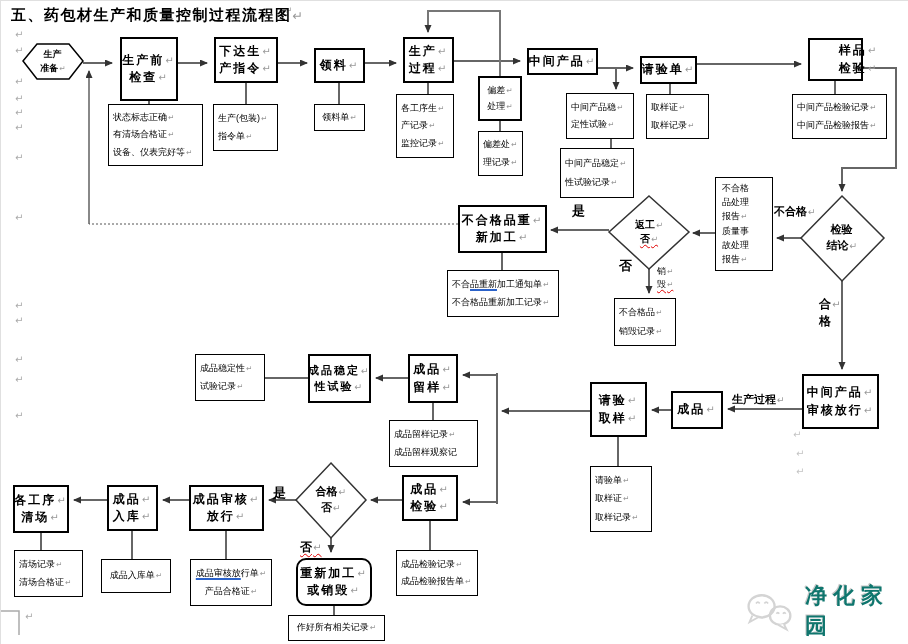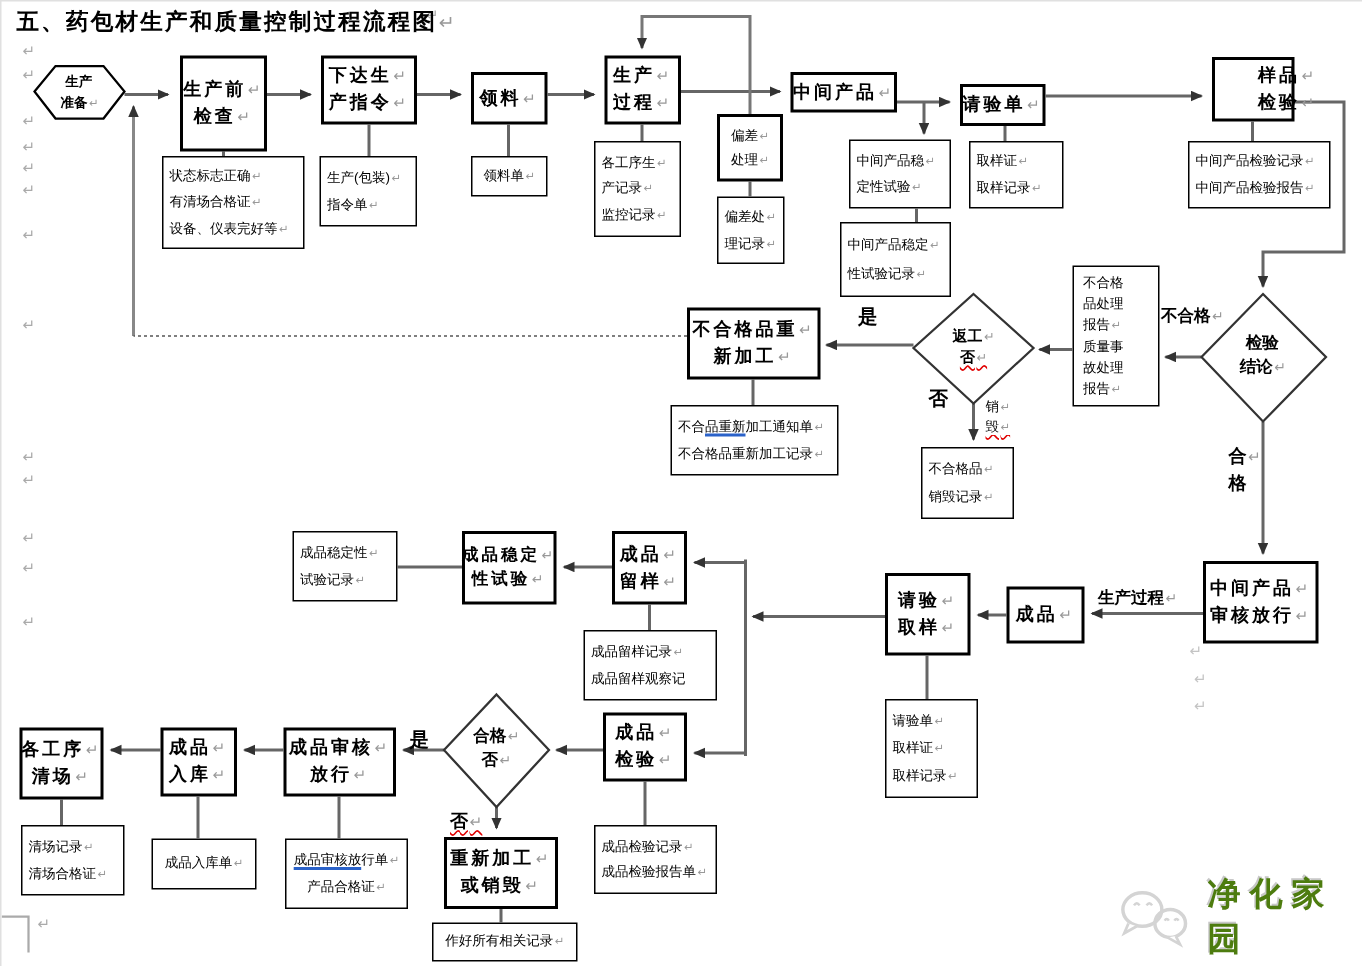--- a/index.html
+++ b/index.html
@@ -21,21 +21,21 @@
   .bold{font-weight:bold;}
   .wavy{text-decoration:underline;text-decoration-style:wavy;text-decoration-color:#e00000;
         text-decoration-thickness:1px;text-underline-offset:2px;}
   .bu{text-decoration:underline;text-decoration-color:#2b62c9;text-decoration-thickness:1.5px;
       text-underline-offset:2px;color:#000;}
   .mark{position:absolute;z-index:2;color:#aaa;font-size:10px;}
   .mark.lt{color:#c4c4c4;}
   #title{position:absolute;left:10px;top:3px;z-index:3;font-size:15px;font-weight:bold;
          letter-spacing:1.5px;}
   #watermark{position:absolute;left:742px;top:580px;z-index:3;display:flex;align-items:center;
-             color:#4d7c0f;}
+             color:#0f766e;}
   #watermark .wm-text{font-size:22px;font-weight:bold;letter-spacing:6px;
              text-shadow:1px 1px 0 #ffffff,-1px -1px 0 #c8c8c8;margin-left:10px;}
 </style>
 </head>
 <body>
 
 <div id="stage">
 
   <svg class="lines" width="908" height="644">
     <defs>
@@ -278,21 +278,21 @@
   <div class="node rec ctr" style="left:189px;top:558px;width:82px;height:47px;">
     <div class="ln"><span class="bu">成品审核放</span><span>行单</span></div>
     <div class="ln">产品合格证</div>
   </div>
   <div class="lbl bold" style="left:272px;top:483px;font-size:13px;"><span class="ln nm">是</span></div>
   <div class="dtxt" style="left:295px;top:474px;width:70px;height:50px;font-size:11px;font-weight:600;">
     <div class="ln">合格</div>
     <div class="ln">否</div>
   </div>
   <div class="lbl bold" style="left:299px;top:538px;font-size:12px;"><span class="ln wavy">否</span></div>
-  <div class="node box2" style="left:295px;top:557px;width:76px;height:48px;">
+  <div class="node box2" style="left:295px;top:557px;width:76px;height:48px;border-radius:10px;">
     <div class="ln">重新加工</div>
       <div class="ln">或销毁</div>
   </div>
   <div class="node rec ctr" style="left:287px;top:614px;width:97px;height:26px;">
     <div class="ln">作好所有相关记录</div>
   </div>
   <div class="node box2" style="left:401px;top:474px;width:56px;height:46px;">
     <div class="ln">成品</div>
       <div class="ln">检验</div>
   </div>

